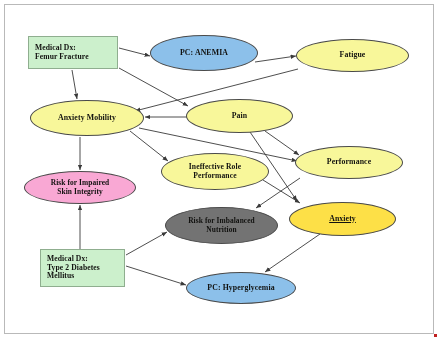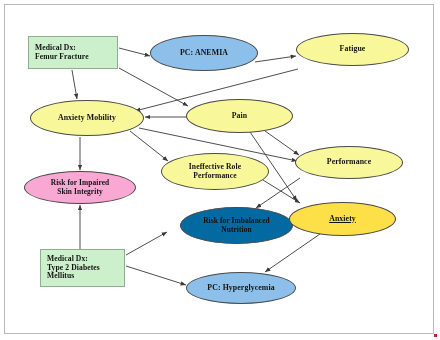--- a/index.html
+++ b/index.html
@@ -89,39 +89,39 @@
       </g>
   </svg>
 
   <div id="node-layer">
       <div class="node box" style="left: 28px; top: 36px; width: 90px; height: 33px; background: rgb(204, 240, 204); font-size: 7.6px;">
         <span class="lbl">Medical Dx:<br>Femur Fracture</span>
       </div>
       <div class="node ellipse" style="left: 150px; top: 35px; width: 108px; height: 36px; background: rgb(140, 192, 234); font-size: 7.8px;">
         <span class="lbl">PC: ANEMIA</span>
       </div>
-      <div class="node ellipse" style="left: 296px; top: 33px; width: 113px; height: 33px; background: rgb(248, 247, 154); font-size: 7.8px;">
+      <div class="node ellipse" style="left: 296px; top: 39px; width: 113px; height: 33px; background: rgb(248, 247, 154); font-size: 7.8px;">
         <span class="lbl">Fatigue</span>
       </div>
       <div class="node ellipse" style="left: 30px; top: 100px; width: 114px; height: 36px; background: rgb(248, 247, 154); font-size: 7.8px;">
         <span class="lbl">Anxiety Mobility</span>
       </div>
       <div class="node ellipse" style="left: 186px; top: 99px; width: 107px; height: 34px; background: rgb(248, 247, 154); font-size: 7.8px;">
         <span class="lbl">Pain</span>
       </div>
       <div class="node ellipse" style="left: 295px; top: 146px; width: 108px; height: 33px; background: rgb(248, 247, 154); font-size: 7.8px;">
         <span class="lbl">Performance</span>
       </div>
       <div class="node ellipse" style="left: 161px; top: 153px; width: 108px; height: 37px; background: rgb(248, 247, 154); font-size: 7.6px;">
         <span class="lbl">Ineffective Role<br>Performance</span>
       </div>
       <div class="node ellipse" style="left: 24px; top: 171px; width: 112px; height: 33px; background: #f9a8d4; font-size: 7.4px;">
         <span class="lbl">Risk for Impaired<br>Skin Integrity</span>
       </div>
-      <div class="node ellipse" style="left: 180px; top: 207px; width: 113px; height: 37px; background: #0369a1; font-size: 7.4px;">
+      <div class="node ellipse" style="left: 165px; top: 207px; width: 113px; height: 37px; background: #737373; font-size: 7.4px;">
         <span class="lbl">Risk for Imbalanced<br>Nutrition</span>
       </div>
       <div class="node ellipse" style="left: 289px; top: 202px; width: 107px; height: 34px; background: #fde047; font-size: 7.8px; text-decoration: underline;">
         <span class="lbl">Anxiety</span>
       </div>
       <div class="node box" style="left: 40px; top: 249px; width: 85px; height: 38px; background: rgb(204, 240, 204); font-size: 7.6px;">
         <span class="lbl">Medical Dx:<br>Type 2 Diabetes<br>Mellitus</span>
       </div>
       <div class="node ellipse" style="left: 186px; top: 272px; width: 110px; height: 32px; background: rgb(140, 192, 234); font-size: 7.8px;">
         <span class="lbl">PC: Hyperglycemia</span>

